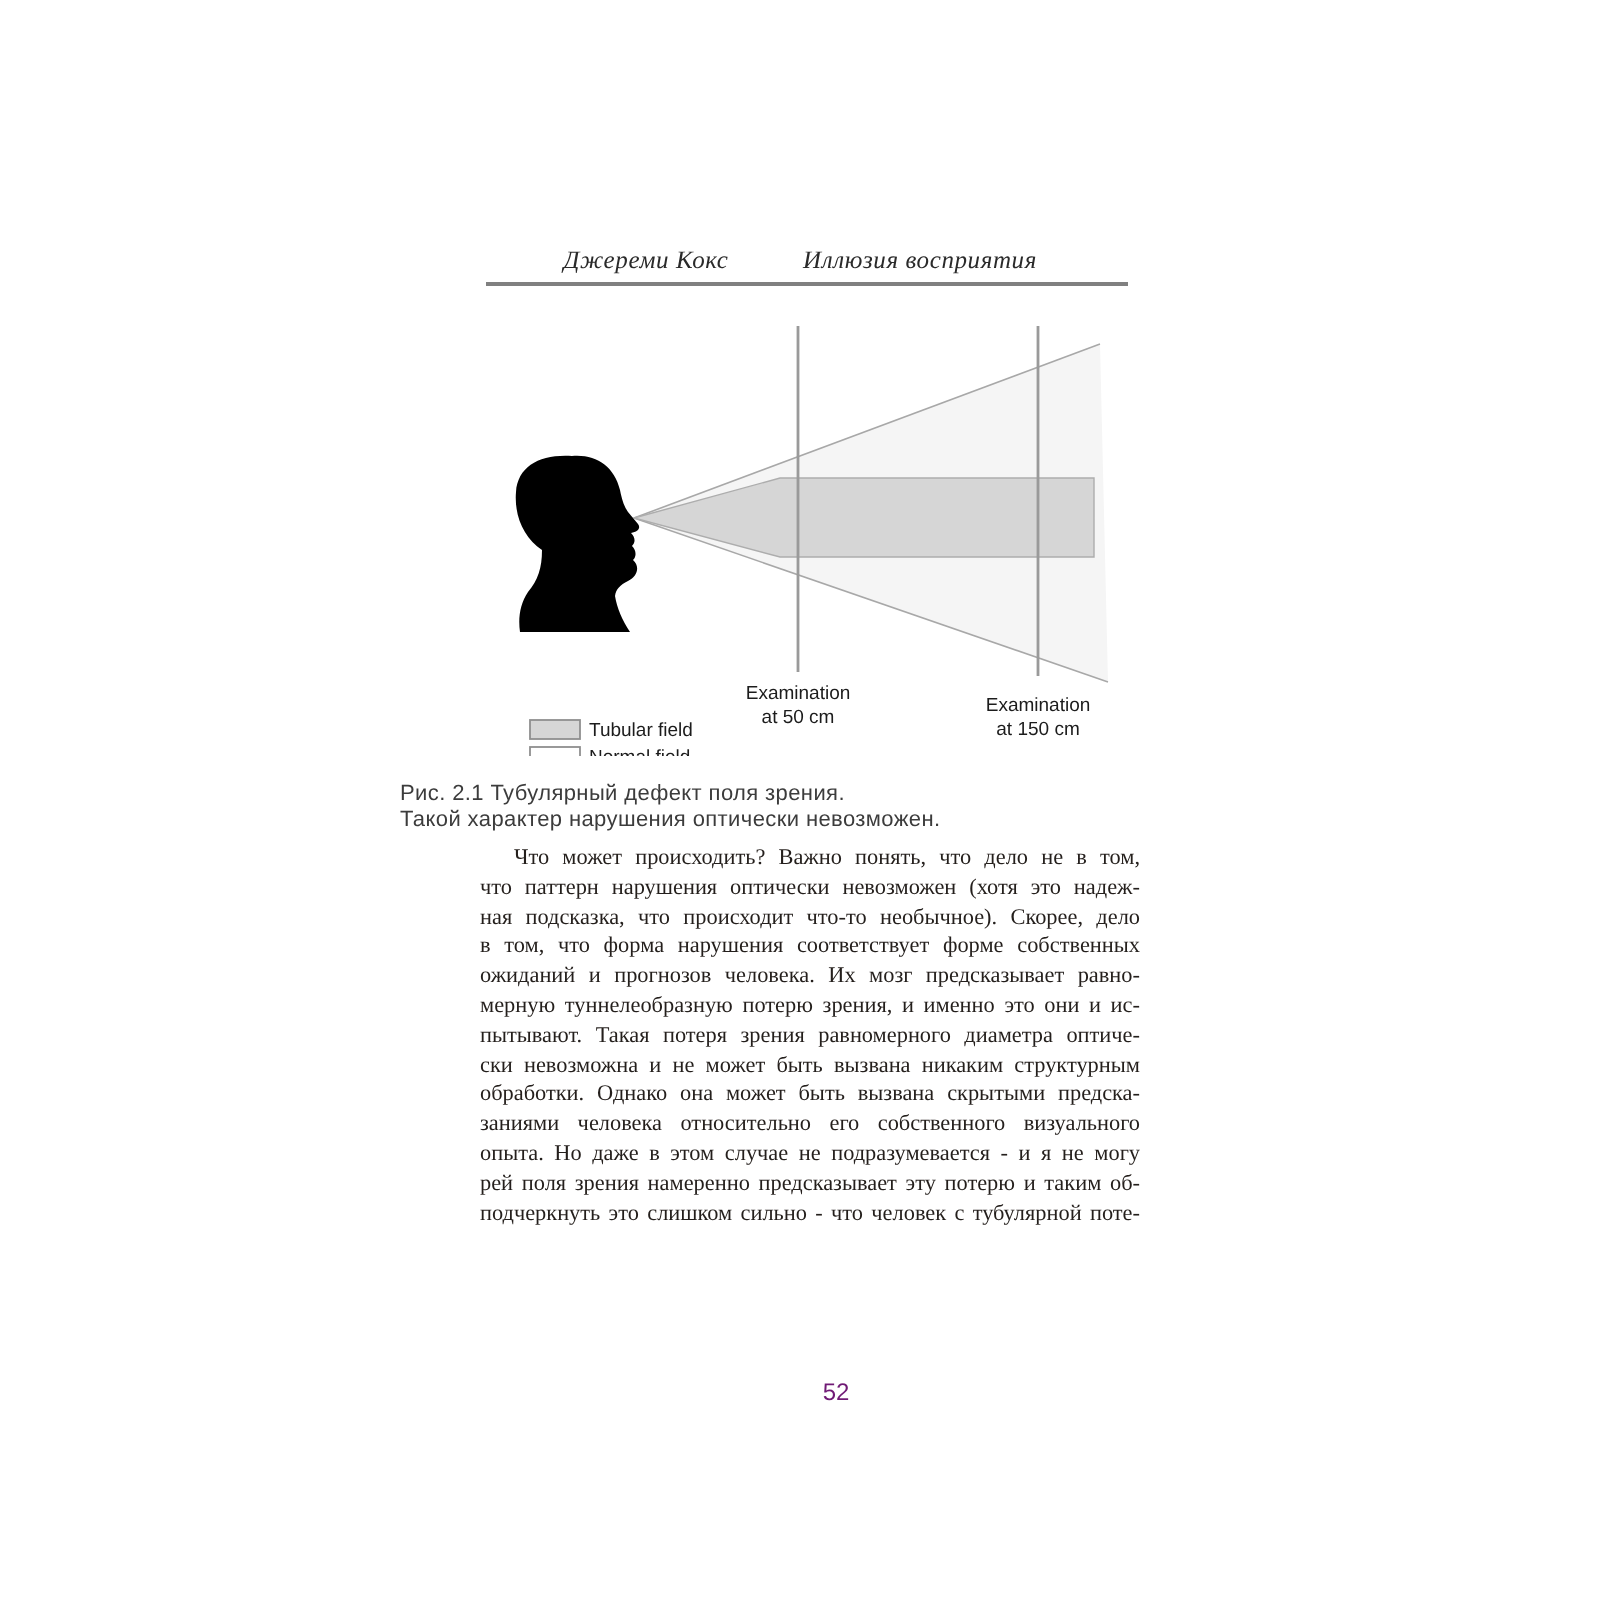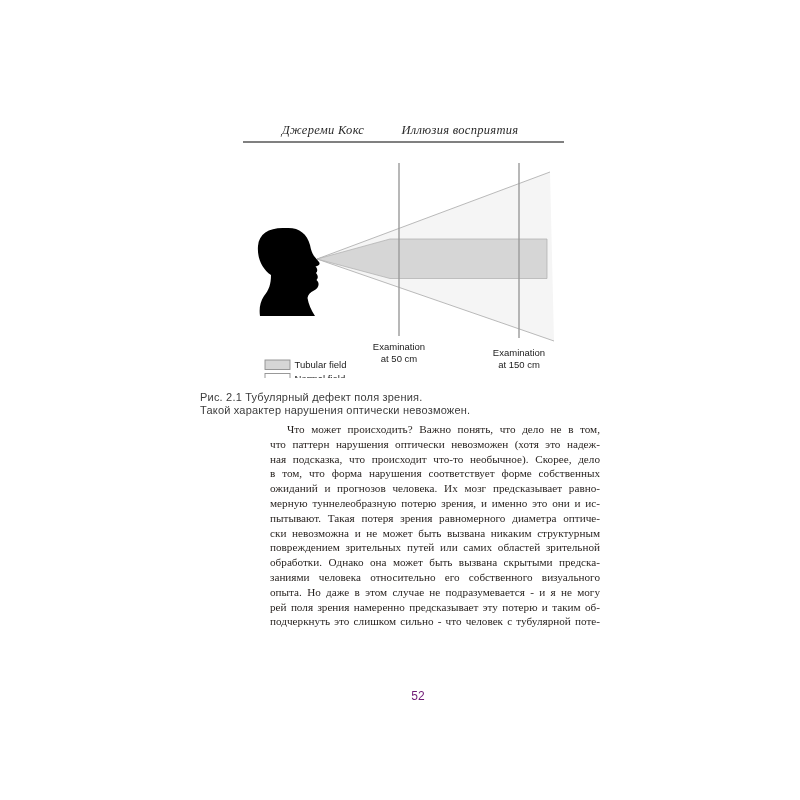--- a/index.html
+++ b/index.html
@@ -17,21 +17,21 @@
   .fig-label{font-family:"Liberation Sans", sans-serif;font-size:9.5px;fill:#1c1c1c;}
   .legend-label{font-family:"Liberation Sans", sans-serif;font-size:9.5px;fill:#1c1c1c;}
   
   .caption{position:absolute;left:200px;width:410px;text-align:left;
            font-family:"Liberation Sans", sans-serif;font-size:11px;color:#3c3c3c;
            letter-spacing:0.2px;}
   .caption-1{top:391px;}
   .caption-2{top:404px;}
   
   .body-text{position:absolute;left:240px;top:422px;width:330px;
-             font-size:11.2px;color:#241f1c;word-spacing:-0.2px;margin-left:30px;}
+             font-size:11.2px;color:#241f1c;word-spacing:-0.2px;}
   .bline{height:14.8px;line-height:14.8px;overflow:hidden;
          text-align:justify;text-align-last:justify;}
   .bline:first-child{text-indent:17px;}
   
   .pageno{position:absolute;left:395px;top:650px;width:46px;text-align:center;
           font-family:"Liberation Sans", sans-serif;font-size:12px;color:#701a75;margin-top:39px;}
 </style>
 </head>
 <body>
 
@@ -77,21 +77,20 @@
 
   <div class="body-text">
       <div class="bline">Что может происходить? Важно понять, что дело не в том,</div>
       <div class="bline">что паттерн нарушения оптически невозможен (хотя это надеж-</div>
       <div class="bline">ная подсказка, что происходит что-то необычное). Скорее, дело</div>
       <div class="bline">в том, что форма нарушения соответствует форме собственных</div>
       <div class="bline">ожиданий и прогнозов человека. Их мозг предсказывает равно-</div>
       <div class="bline">мерную туннелеобразную потерю зрения, и именно это они и ис-</div>
       <div class="bline">пытывают. Такая потеря зрения равномерного диаметра оптиче-</div>
       <div class="bline">ски невозможна и не может быть вызвана никаким структурным</div>
-      <div class="bline">повреждением зрительных путей или самих областей зрительной</div>
       <div class="bline">обработки. Однако она может быть вызвана скрытыми предска-</div>
       <div class="bline">заниями человека относительно его собственного визуального</div>
       <div class="bline">опыта. Но даже в этом случае не подразумевается - и я не могу</div>
       <div class="bline">рей поля зрения намеренно предсказывает эту потерю и таким об-</div>
       <div class="bline">подчеркнуть это слишком сильно - что человек с тубулярной поте-</div>
     </div>
 
   <div class="pageno">52</div>
 
 </div>

